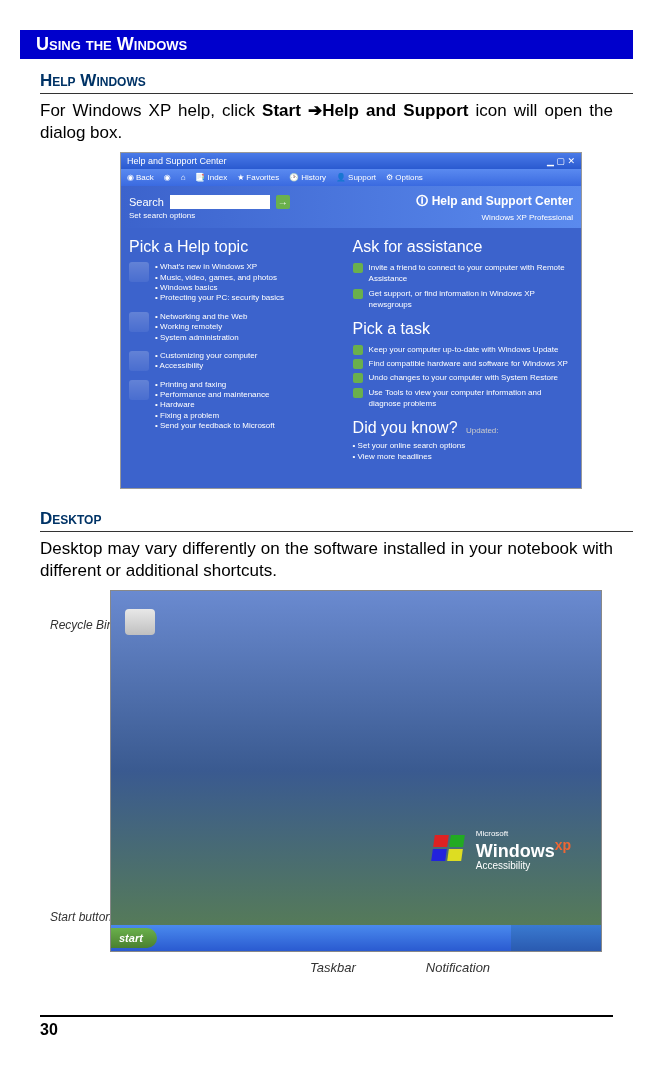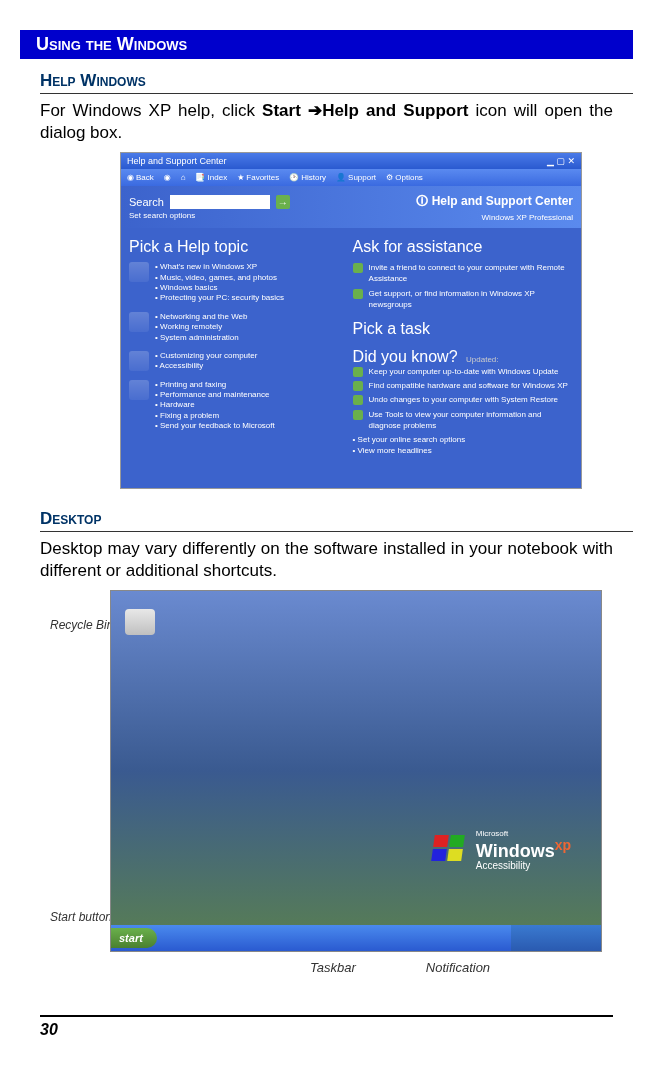--- a/index.html
+++ b/index.html
@@ -223,21 +223,20 @@
       font-size: 13px;
       font-style: italic;
       color: #333;
       margin-top: 8px;
     }
     .page-footer {
       border-top: 2px solid #000;
       margin: 20px 20px 0 20px;
       padding-top: 4px;
       font-weight: bold;
-      font-style: italic;
       font-size: 16px;
     }
   </style>
 </head>
 <body>
 
 <div class="page">
   <div class="section-header">Using the Windows</div>
 
   <div class="sub-header">Help Windows</div>
@@ -316,30 +315,30 @@
               </div>
             </div>
         </div>
         <div class="hc-right">
           <div class="hc-section-title">Ask for assistance</div>
           <div id="hc-ask-items">
               <div class="hc-right-item"><div class="hc-green-sq"></div>Invite a friend to connect to your computer with Remote Assistance</div>
               <div class="hc-right-item"><div class="hc-green-sq"></div>Get support, or find information in Windows XP newsgroups</div>
             </div>
           <div class="hc-section-title" style="margin-top:10px;">Pick a task</div>
-          <div style="margin-top:10px;">
-            <span class="hc-section-title">Did you know?</span>
-            <span style="font-size:8px;color:#ccc;margin-left:6px;">Updated:</span>
-          </div>
           <div id="hc-task-items">
               <div class="hc-right-item"><div class="hc-green-sq"></div>Keep your computer up-to-date with Windows Update</div>
               <div class="hc-right-item"><div class="hc-green-sq"></div>Find compatible hardware and software for Windows XP</div>
               <div class="hc-right-item"><div class="hc-green-sq"></div>Undo changes to your computer with System Restore</div>
               <div class="hc-right-item"><div class="hc-green-sq"></div>Use Tools to view your computer information and diagnose problems</div>
             </div>
+          <div style="margin-top:10px;">
+            <span class="hc-section-title">Did you know?</span>
+            <span style="font-size:8px;color:#ccc;margin-left:6px;">Updated:</span>
+          </div>
           <div id="hc-dyk-items" style="margin-top:4px;">
               <div style="font-size: 8px; margin-bottom: 2px;">• Set your online search options</div>
               <div style="font-size: 8px; margin-bottom: 2px;">• View more headlines</div>
             </div>
         </div>
       </div>
     </div>
   </div>
 
   <div class="sub-header">Desktop</div>

